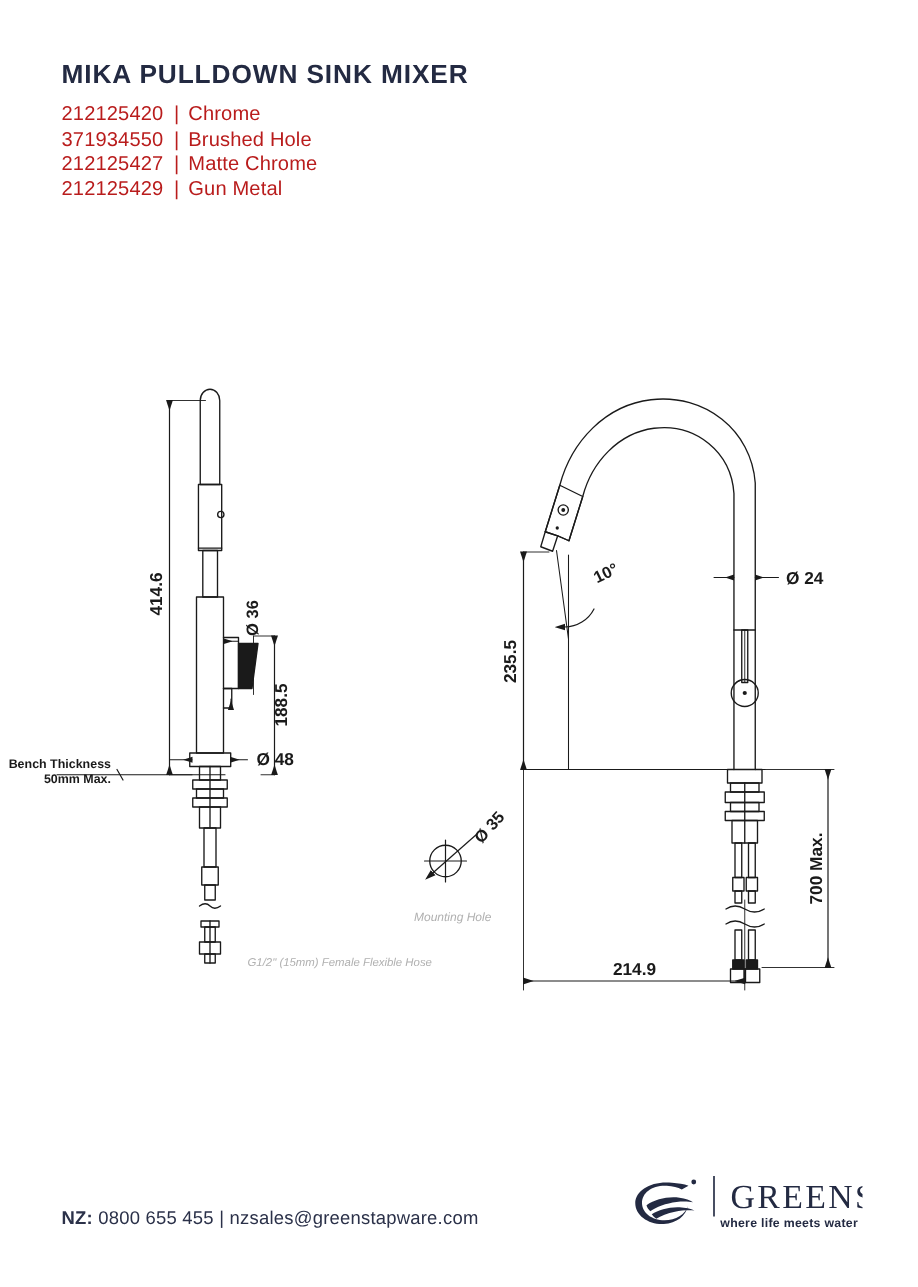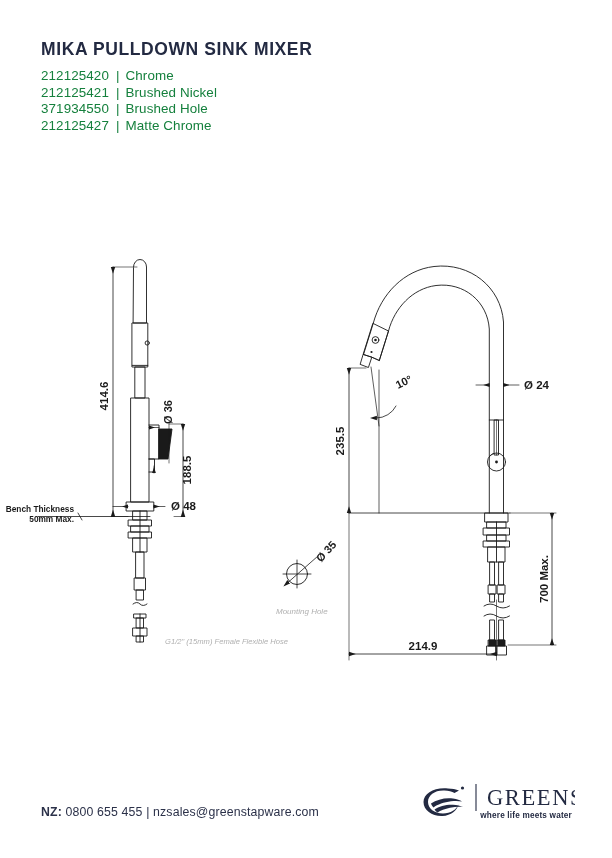--- a/index.html
+++ b/index.html
@@ -38,21 +38,21 @@
     line-height: 1.1;
     font-family: "Liberation Sans", sans-serif;
   }
   .codes {
     list-style: none;
     margin: 0;
     padding: 0;
   }
   .code-row {
     font-size: 13.4px;
-    color: #15803d;
+    color: #b91c1c;
     line-height: 16.6px;
     white-space: pre;
     letter-spacing: 0.1px;
   }
   .code-sku { display: inline-block; }
   .code-sep { display: inline-block; padding: 0 6px 0 7px; }
   .code-name { display: inline-block; }
 
   
   .drawing {
@@ -94,23 +94,23 @@
 </style>
 </head>
 <body>
 
 <div class="page">
 
   <div class="header">
     <h1 class="title">MIKA PULLDOWN SINK MIXER</h1>
     <ul class="codes">
       <li class="code-row"><span class="code-sku">212125420</span><span class="code-sep">|</span><span class="code-name">Chrome</span></li>
-      <li class="code-row"><span class="code-sku">212125421</span><span class="code-sep">|</span><span class="code-name">Brushed Nickel</span></li>
       <li class="code-row"><span class="code-sku">371934550</span><span class="code-sep">|</span><span class="code-name">Brushed Hole</span></li>
       <li class="code-row"><span class="code-sku">212125427</span><span class="code-sep">|</span><span class="code-name">Matte Chrome</span></li>
+      <li class="code-row"><span class="code-sku">212125429</span><span class="code-sep">|</span><span class="code-name">Gun Metal</span></li>
     </ul>
   </div>
 
   <div class="drawing">
     <svg width="612" height="440" viewBox="0 0 612 440" xmlns="http://www.w3.org/2000/svg">
       <defs>
         <marker id="arrIn" markerWidth="9" markerHeight="7" refX="8.5" refY="3.5" orient="auto">
           <path d="M0,3.5 L9,0.6 L9,6.4 Z" fill="#1a1a1a"></path>
         </marker>
         <marker id="arrOut" markerWidth="9" markerHeight="7" refX="0.5" refY="3.5" orient="auto">

